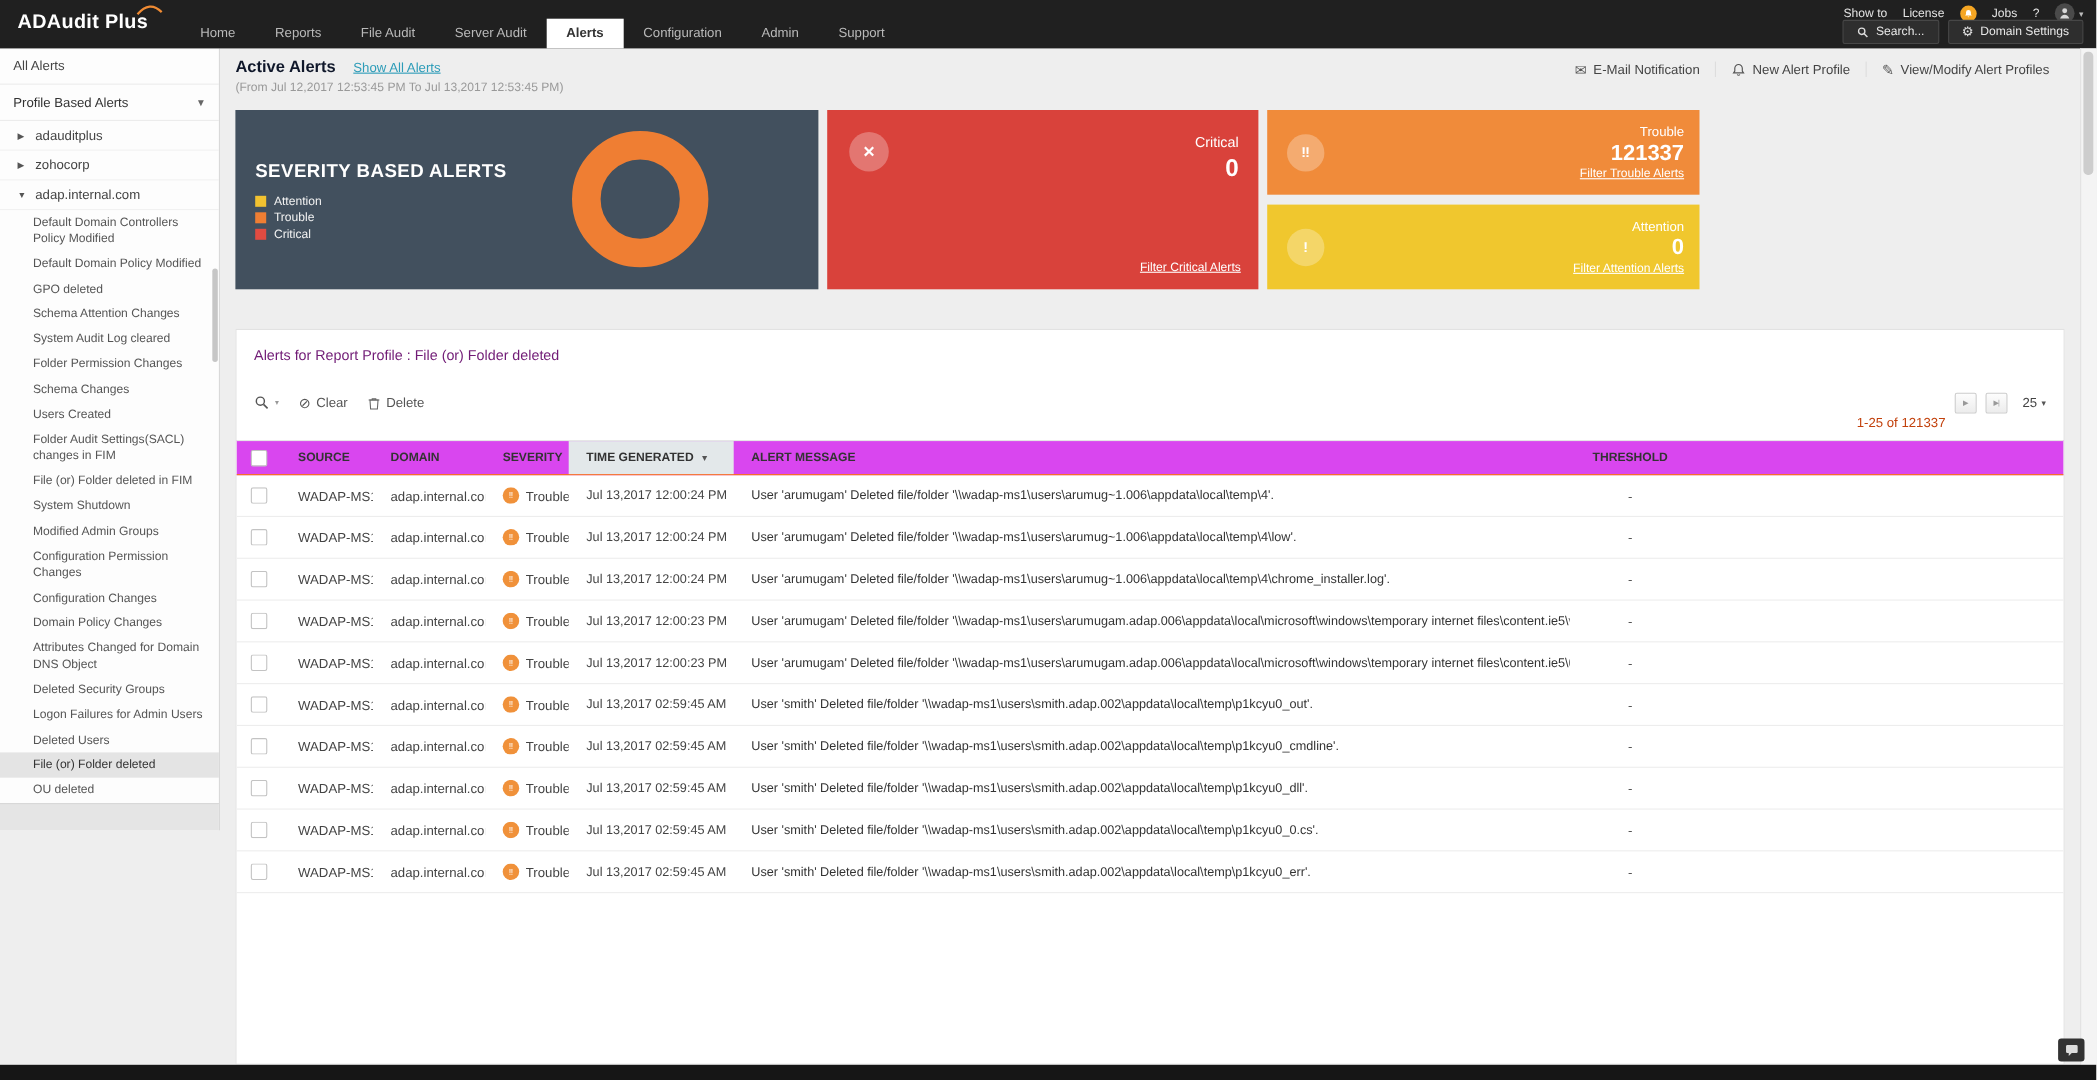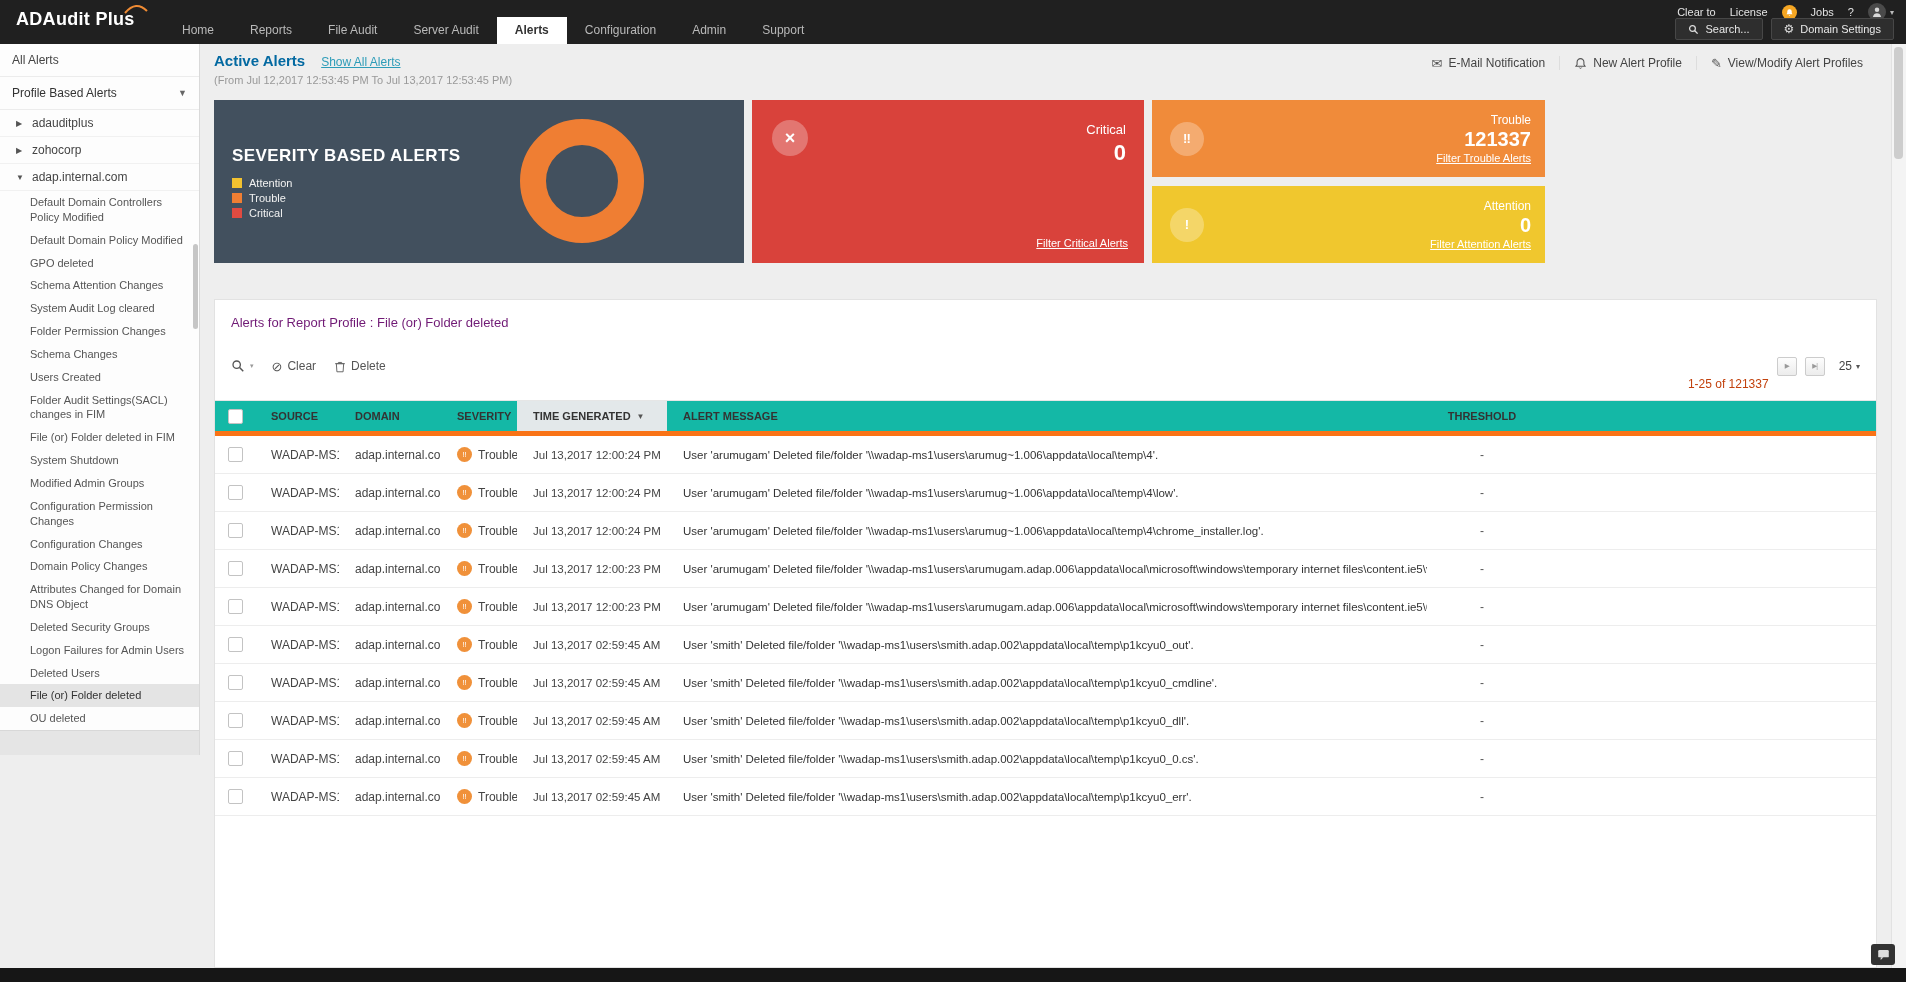--- a/index.html
+++ b/index.html
@@ -33,21 +33,21 @@
   .dom-row .tcaret{font-size:8px;color:#555;width:9px;}
   .tree-item{padding:4px 8px 4px 30px;font-size:11px;line-height:1.35;color:#555;cursor:pointer;}
   .tree-item.selected{background:#e4e4e4;color:#333;}
   .sidebar-end{height:24px;background:#e5e5e5;border-top:1px solid #d8d8d8;}
   .side-scroll{position:absolute;top:200px;right:1px;width:5px;height:85px;border-radius:3px;background:#c6c6c6;cursor:pointer;}
 
   
   .main{position:absolute;left:200px;top:44px;right:15px;bottom:14px;padding:8px 14px 0 14px;display:flex;flex-direction:column;overflow:hidden;}
   .main-head{display:flex;justify-content:space-between;align-items:flex-start;}
   .mh-title-row{display:flex;align-items:baseline;gap:16px;}
-  .mh-title-row h1{margin:0;font-size:15px;color:#0369a1;font-weight:bold;}
+  .mh-title-row h1{margin:0;font-size:15px;color:#0f172a;font-weight:bold;}
   .link{color:var(--link,#2d9cb8);text-decoration:underline;font-size:12px;cursor:pointer;}
   .mh-sub{font-size:11px;color:#999;margin-top:5px;}
   .mh-actions{display:flex;align-items:center;margin-top:4px;}
   .mh-action{display:flex;align-items:center;gap:6px;font-size:12px;color:#444;padding:0 14px;border-left:1px solid #ddd;cursor:pointer;}
   .mh-action:first-child{border-left:none;}
   .uic{font-size:13px;color:#555;line-height:1;}
   .aic{display:inline-flex;align-items:center;}
 
   .filter-bar{margin-top:12px;width:448px;height:26px;background:#fafafa;border:1px solid #dcdcdc;display:flex;align-items:center;cursor:pointer;}
   .cal-btn{width:34px;height:100%;border-right:1px solid #dcdcdc;background:#f1f1f1;display:flex;align-items:center;justify-content:center;}
@@ -83,21 +83,21 @@
   .toolbar{display:flex;align-items:center;padding:0 16px 9px 16px;}
   .tool{display:flex;align-items:center;gap:5px;font-size:12px;color:#555;margin-right:18px;cursor:pointer;}
   .tool .dcaret{font-size:7px;color:#999;}
   .tb-right{margin-left:auto;display:flex;align-items:center;gap:8px;}
   .range-label{font-size:12px;color:#c2410c;margin-top:36px;}
   .pg-btn{width:18px;height:17px;border:1px solid #ccc;background:linear-gradient(#fdfdfd,#ececec);color:#999;font-size:6.5px;display:flex;align-items:center;justify-content:center;border-radius:2px;cursor:pointer;letter-spacing:-1px;}
   .page-size{display:flex;align-items:center;gap:4px;font-size:12px;color:#444;cursor:pointer;margin-left:6px;}
   .page-size .dcaret{font-size:8px;color:#555;}
 
   .tgrid{display:grid;grid-template-columns:40px 84px 102px 76px 150px 760px 110px minmax(0,1fr);align-items:center;}
-  .thead{background:#14b8a6;border-top:1px solid #e6e6e6;border-bottom:5px solid #f97316;height:30px;}
+  .thead{background:#d946ef;border-top:1px solid #e6e6e6;border-bottom:1px solid #f97316;height:30px;}
   .hc{font-size:11px;font-weight:bold;color:#333;padding-left:16px;white-space:nowrap;height:30px;display:flex;align-items:center;}
   .hc.sorted{background:#e3e8ea;}
   .hc.thr{justify-content:center;padding-left:0;}
   .sort-caret{font-size:8px;color:#555;margin-left:6px;}
   .cbcell{padding-left:0;justify-content:center;display:flex;}
   .checkbox{width:13px;height:13px;border:1px solid #c3c3c3;background:#fff;border-radius:2px;display:inline-block;cursor:pointer;}
   .trow{height:37px;border-bottom:1px solid #ededed;}
   .c{font-size:12px;color:#444;padding-left:16px;white-space:nowrap;overflow:hidden;}
   .c.cb{padding-left:0;display:flex;justify-content:center;}
   .c.sev{display:flex;align-items:center;}
@@ -118,21 +118,21 @@
 <div class="app">
 
   <header class="topbar" style="background: rgb(32, 32, 32);">
     <div class="logo">
       <span>ADAudit Plus</span>
       <svg class="swoosh" width="26" height="12" viewBox="0 0 26 12">
           <path d="M2 10 Q 13 -3 24 8" stroke="#f08b33" stroke-width="2" fill="none"></path>
         </svg>
     </div>
     <div class="utility">
-      <span class="ulink">Clear to</span>
+      <span class="ulink">Show to</span>
       <span class="ulink">License</span>
       <span class="badge-orange">
         <svg width="9" height="9" viewBox="0 0 16 16">
             <path d="M8 2a4 4 0 0 0-4 4v3L2.6 11h10.8L12 9V6a4 4 0 0 0-4-4zM6.6 12.6a1.5 1.5 0 0 0 2.8 0z" fill="#fff"></path>
           </svg>
       </span>
       <span class="ulink">Jobs</span>
       <span class="ulink">?</span>
       <span class="avatar-wrap">
         <span class="avatar">

